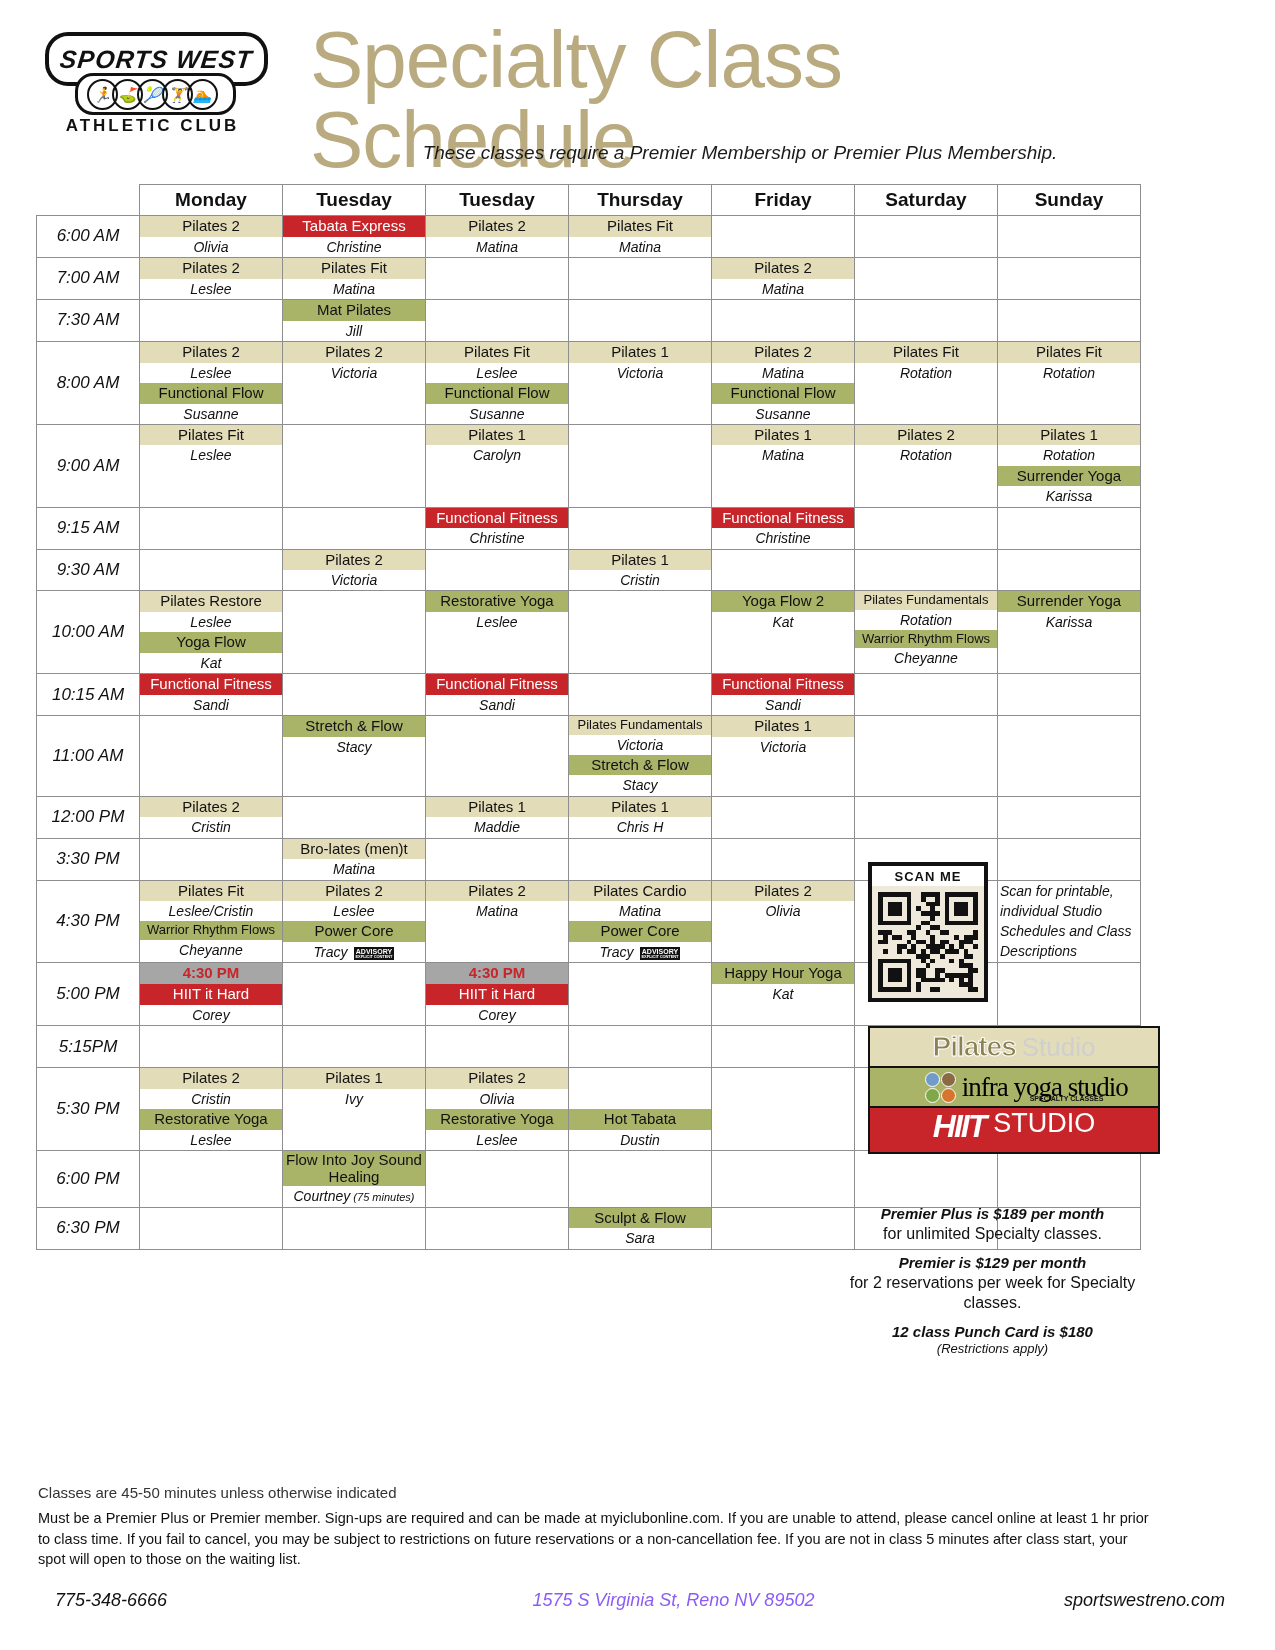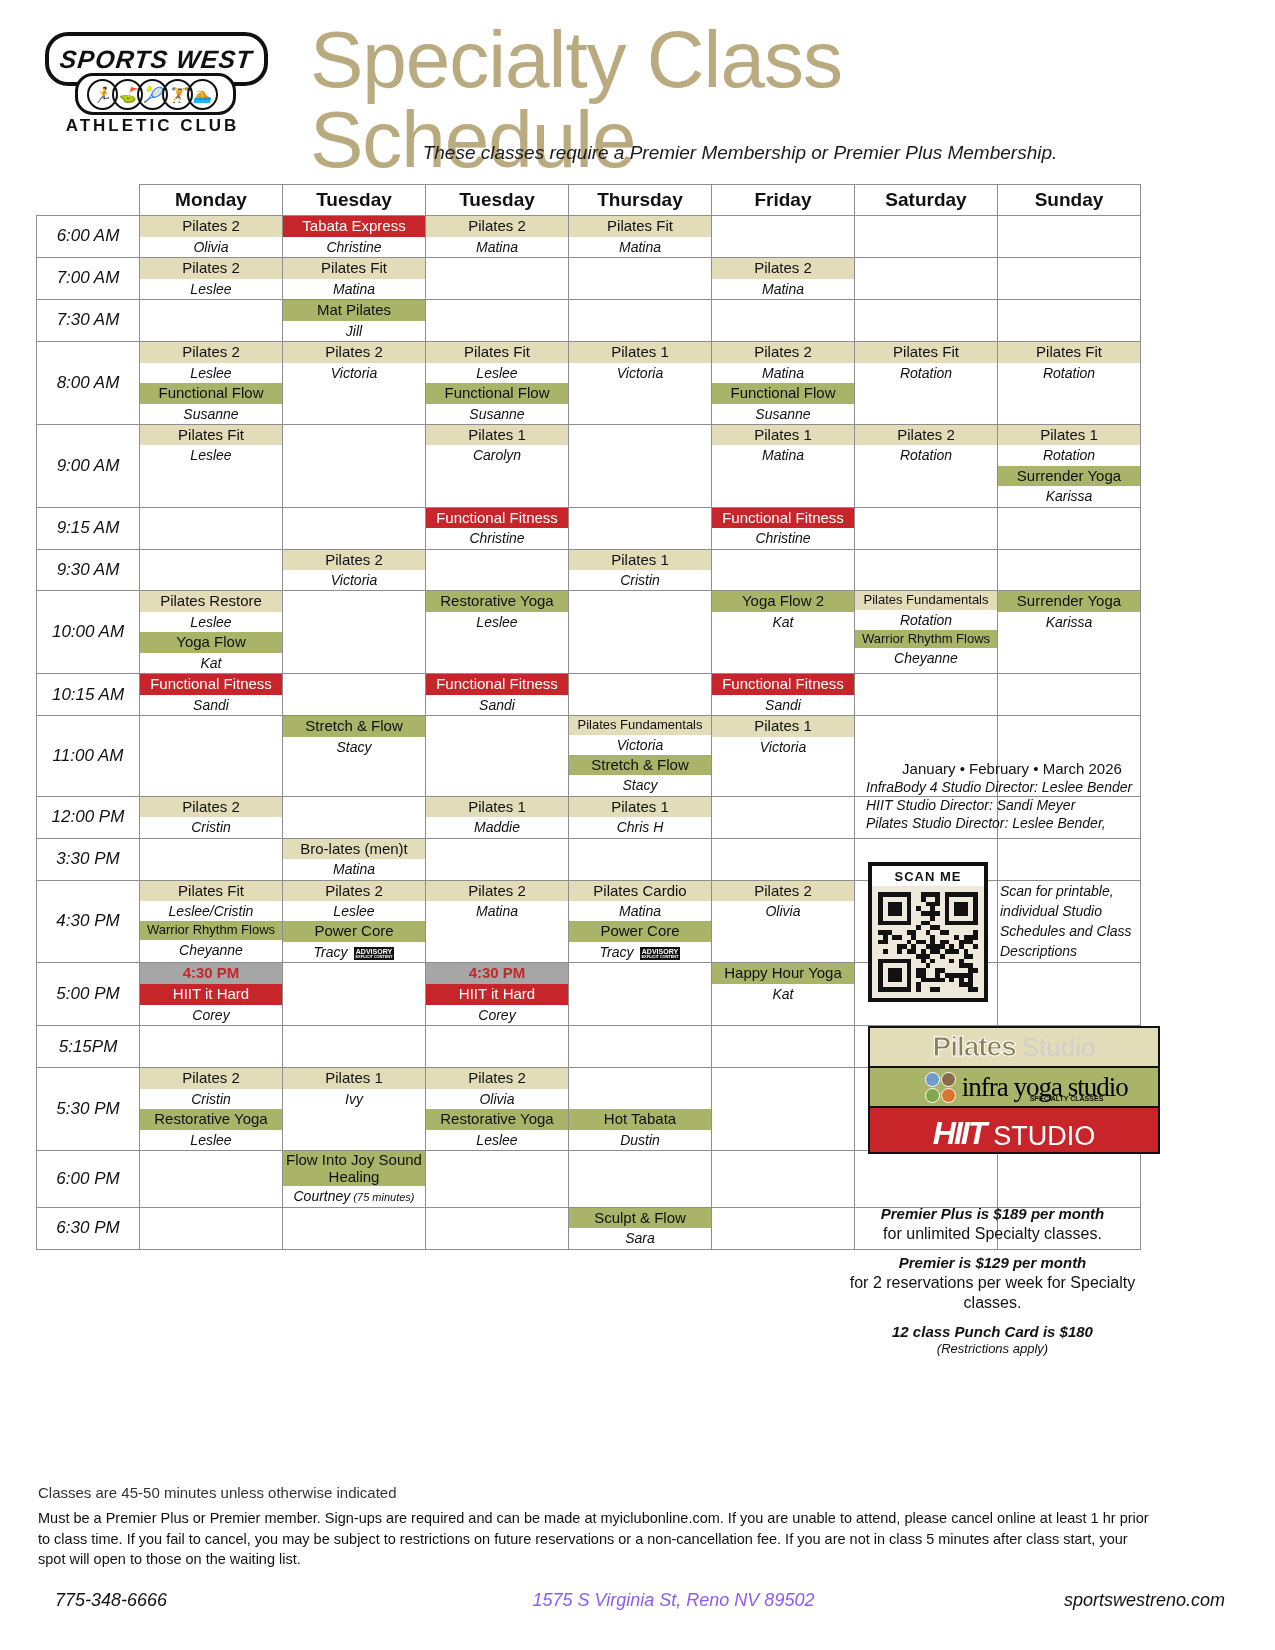--- a/index.html
+++ b/index.html
@@ -127,21 +127,21 @@
     height:38px;background:#aab469;display:flex;align-items:center;
     justify-content:center;gap:6px;border-bottom:2px solid #111;
   }
   .dots{display:grid;grid-template-columns:15px 15px;grid-template-rows:15px 15px;gap:1px;}
   .dots i{border-radius:50%;border:1px solid #fff;}
   .lg-infra .txt{font-family:"Liberation Serif",serif;font-size:27px;color:#000000;
                  letter-spacing:-1px;}
   .lg-infra .sc{font-size:7px;font-weight:bold;color:#111;letter-spacing:0px;
                 align-self:flex-end;margin-bottom:4px;margin-left:-104px;}
   .lg-hiit{
-    height:44px;background:#c8252a;display:flex;align-items:flex-end;
+    height:44px;background:#c8252a;display:flex;align-items:flex-start;
     justify-content:center;gap:8px;
   }
   .lg-hiit .h{font-size:32px;font-weight:bold;font-style:italic;color:#fff;
               letter-spacing:-2px;}
   .lg-hiit .s{font-size:27px;color:#fff;letter-spacing:0px;}
 
   .pricing{position:absolute;left:820px;top:1205px;width:345px;text-align:center;}
   .price-main{font-size:15px;font-weight:bold;font-style:italic;line-height:1.25;}
   .price-sub{font-size:16px;line-height:1.25;margin-bottom:10px;text-align:center;}
   .price-sm{font-size:13px;font-style:italic;}
@@ -1039,26 +1039,20 @@
           <td>
             <div class="cell-inner">
               <div class="cls">&nbsp;</div>
               <div class="inst">&nbsp;</div>
             </div>
           </td>
         </tr>
       </tbody>
   </table>
 
-  <div class="infopanel">
-    <div class="season">January • February • March 2026</div>
-    <div class="dirline">InfraBody 4 Studio Director: Leslee Bender</div>
-    <div class="dirline">HIIT Studio Director: Sandi Meyer</div>
-    <div class="dirline">Pilates Studio Director: Leslee Bender,</div>
-  </div>
 
   <div class="qrwrap">
     <div class="qr-label">SCAN ME</div>
     <div class="qr-box">
       <div class="qr-grid" id="qr-grid">
           <i></i>
           <i></i>
           <i></i>
           <i></i>
           <i></i>

